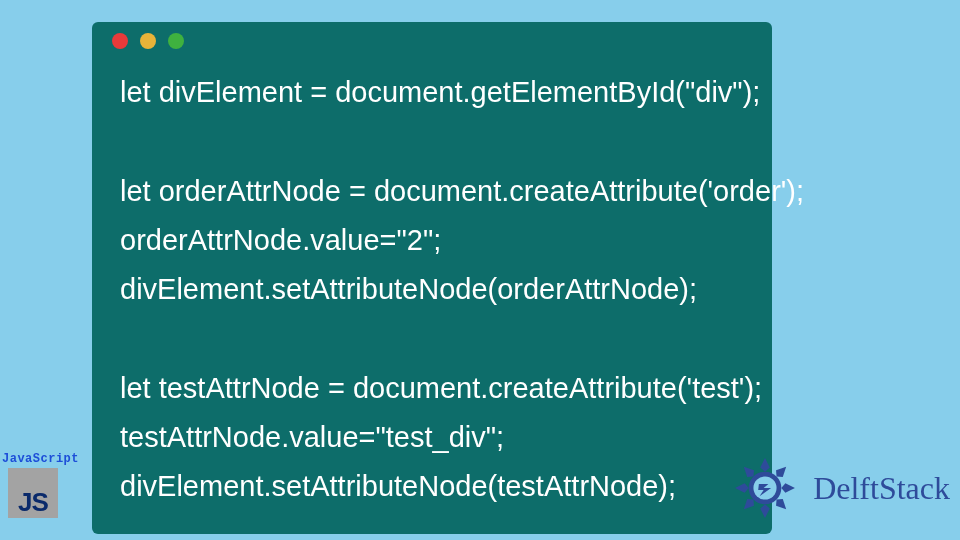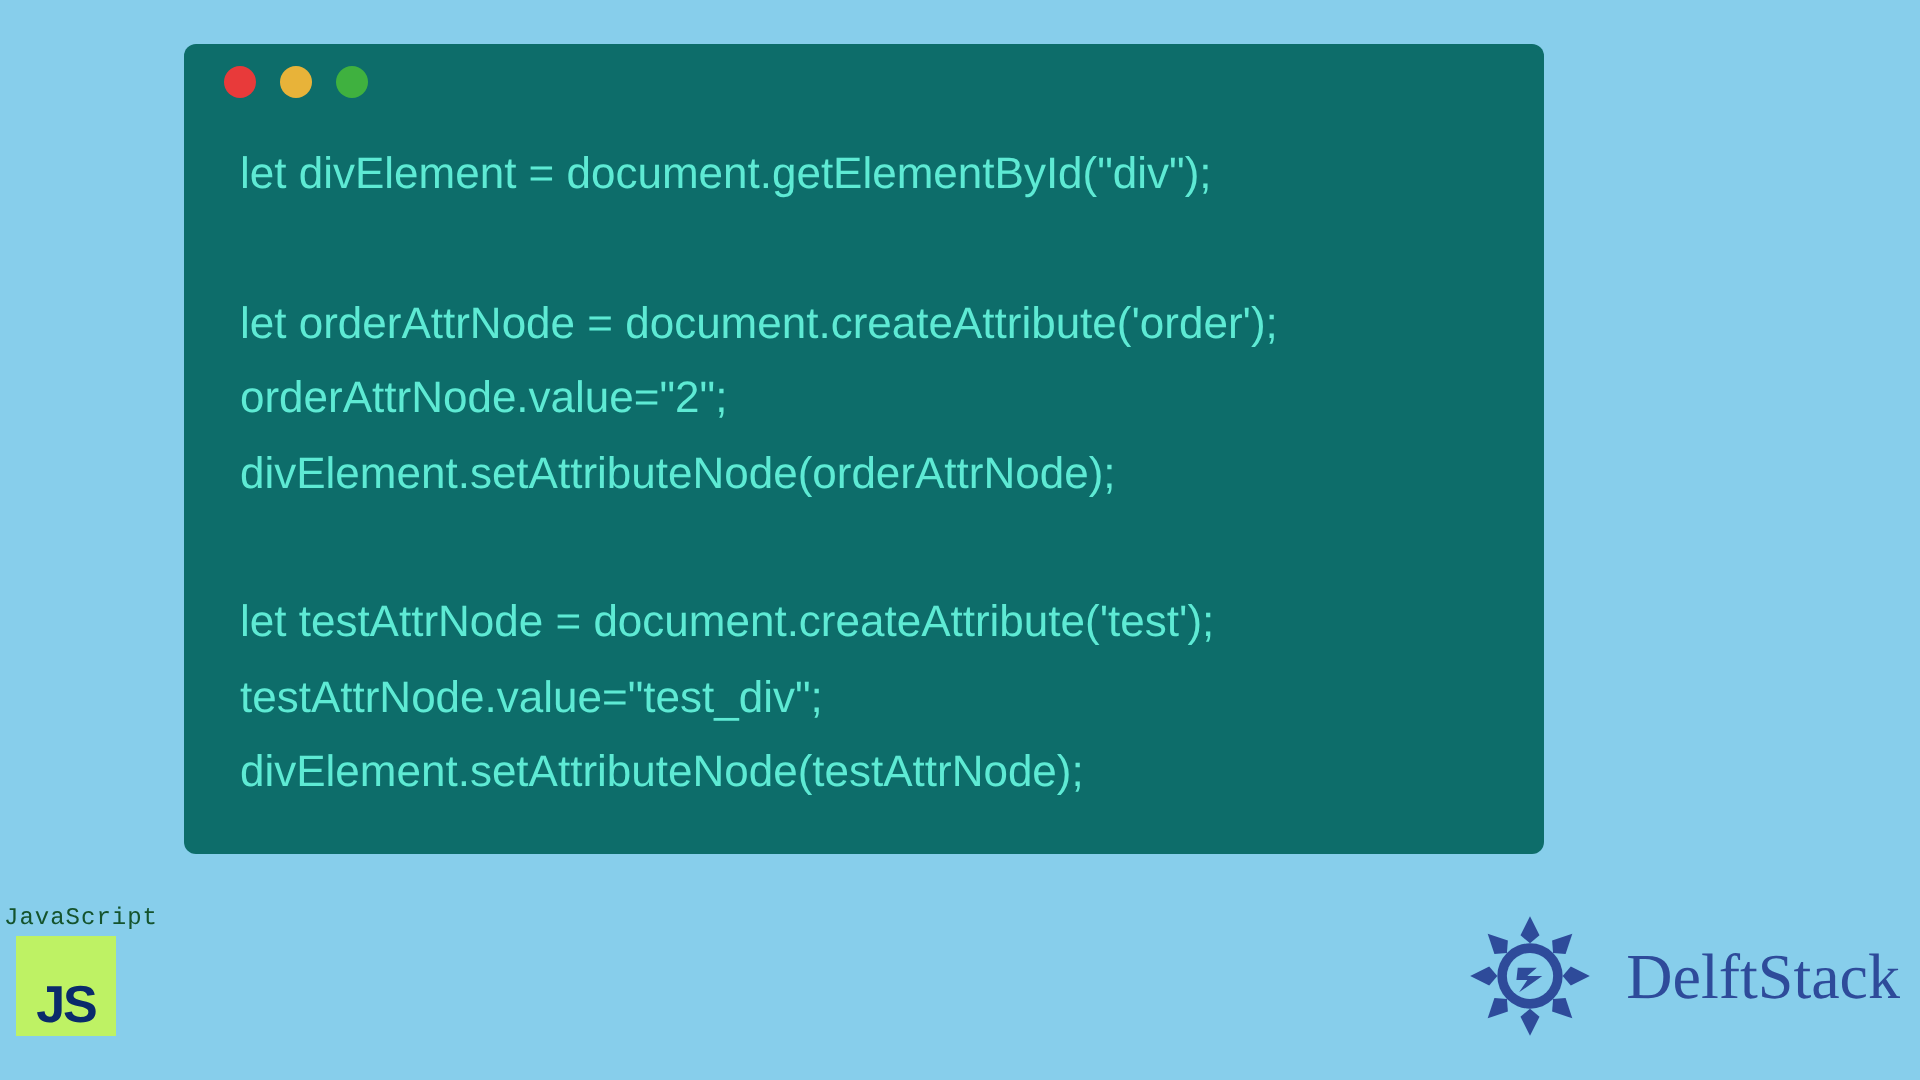--- a/index.html
+++ b/index.html
@@ -31,43 +31,43 @@
     width: 16px;
     height: 16px;
     border-radius: 50%;
   }
   .dot-red { background: #e83a3a; }
   .dot-yellow { background: #e8b339; }
   .dot-green { background: #3fb13f; }
   .code {
     padding: 8px 23px 0 28px;
     font-family: Arial, Helvetica, sans-serif;
-    font-size: 22px;
+    font-size: 29px;
     line-height: 1.7;
-    color: #5eead4;
+    color: #ffffff;
     white-space: pre;
   }
   .js-badge {
     position: absolute;
     left: 2px;
     bottom: 22px;
     width: 62px;
     text-align: center;
   }
   .js-label {
     font-family: "Courier New", monospace;
     font-size: 12px;
-    color: #14532d;
-    font-weight: normal;
+    color: #1d4ed8;
+    font-weight: bold;
     letter-spacing: 0.5px;
   }
   .js-square {
     width: 50px;
     height: 50px;
-    background: #bef264;
+    background: #a3a3a3;
     margin: 2px auto 0 auto;
     position: relative;
     display: flex;
     align-items: flex-end;
     justify-content: center;
   }
   .js-text {
     font-family: Arial, sans-serif;
     font-size: 26px;
     font-weight: 900;

